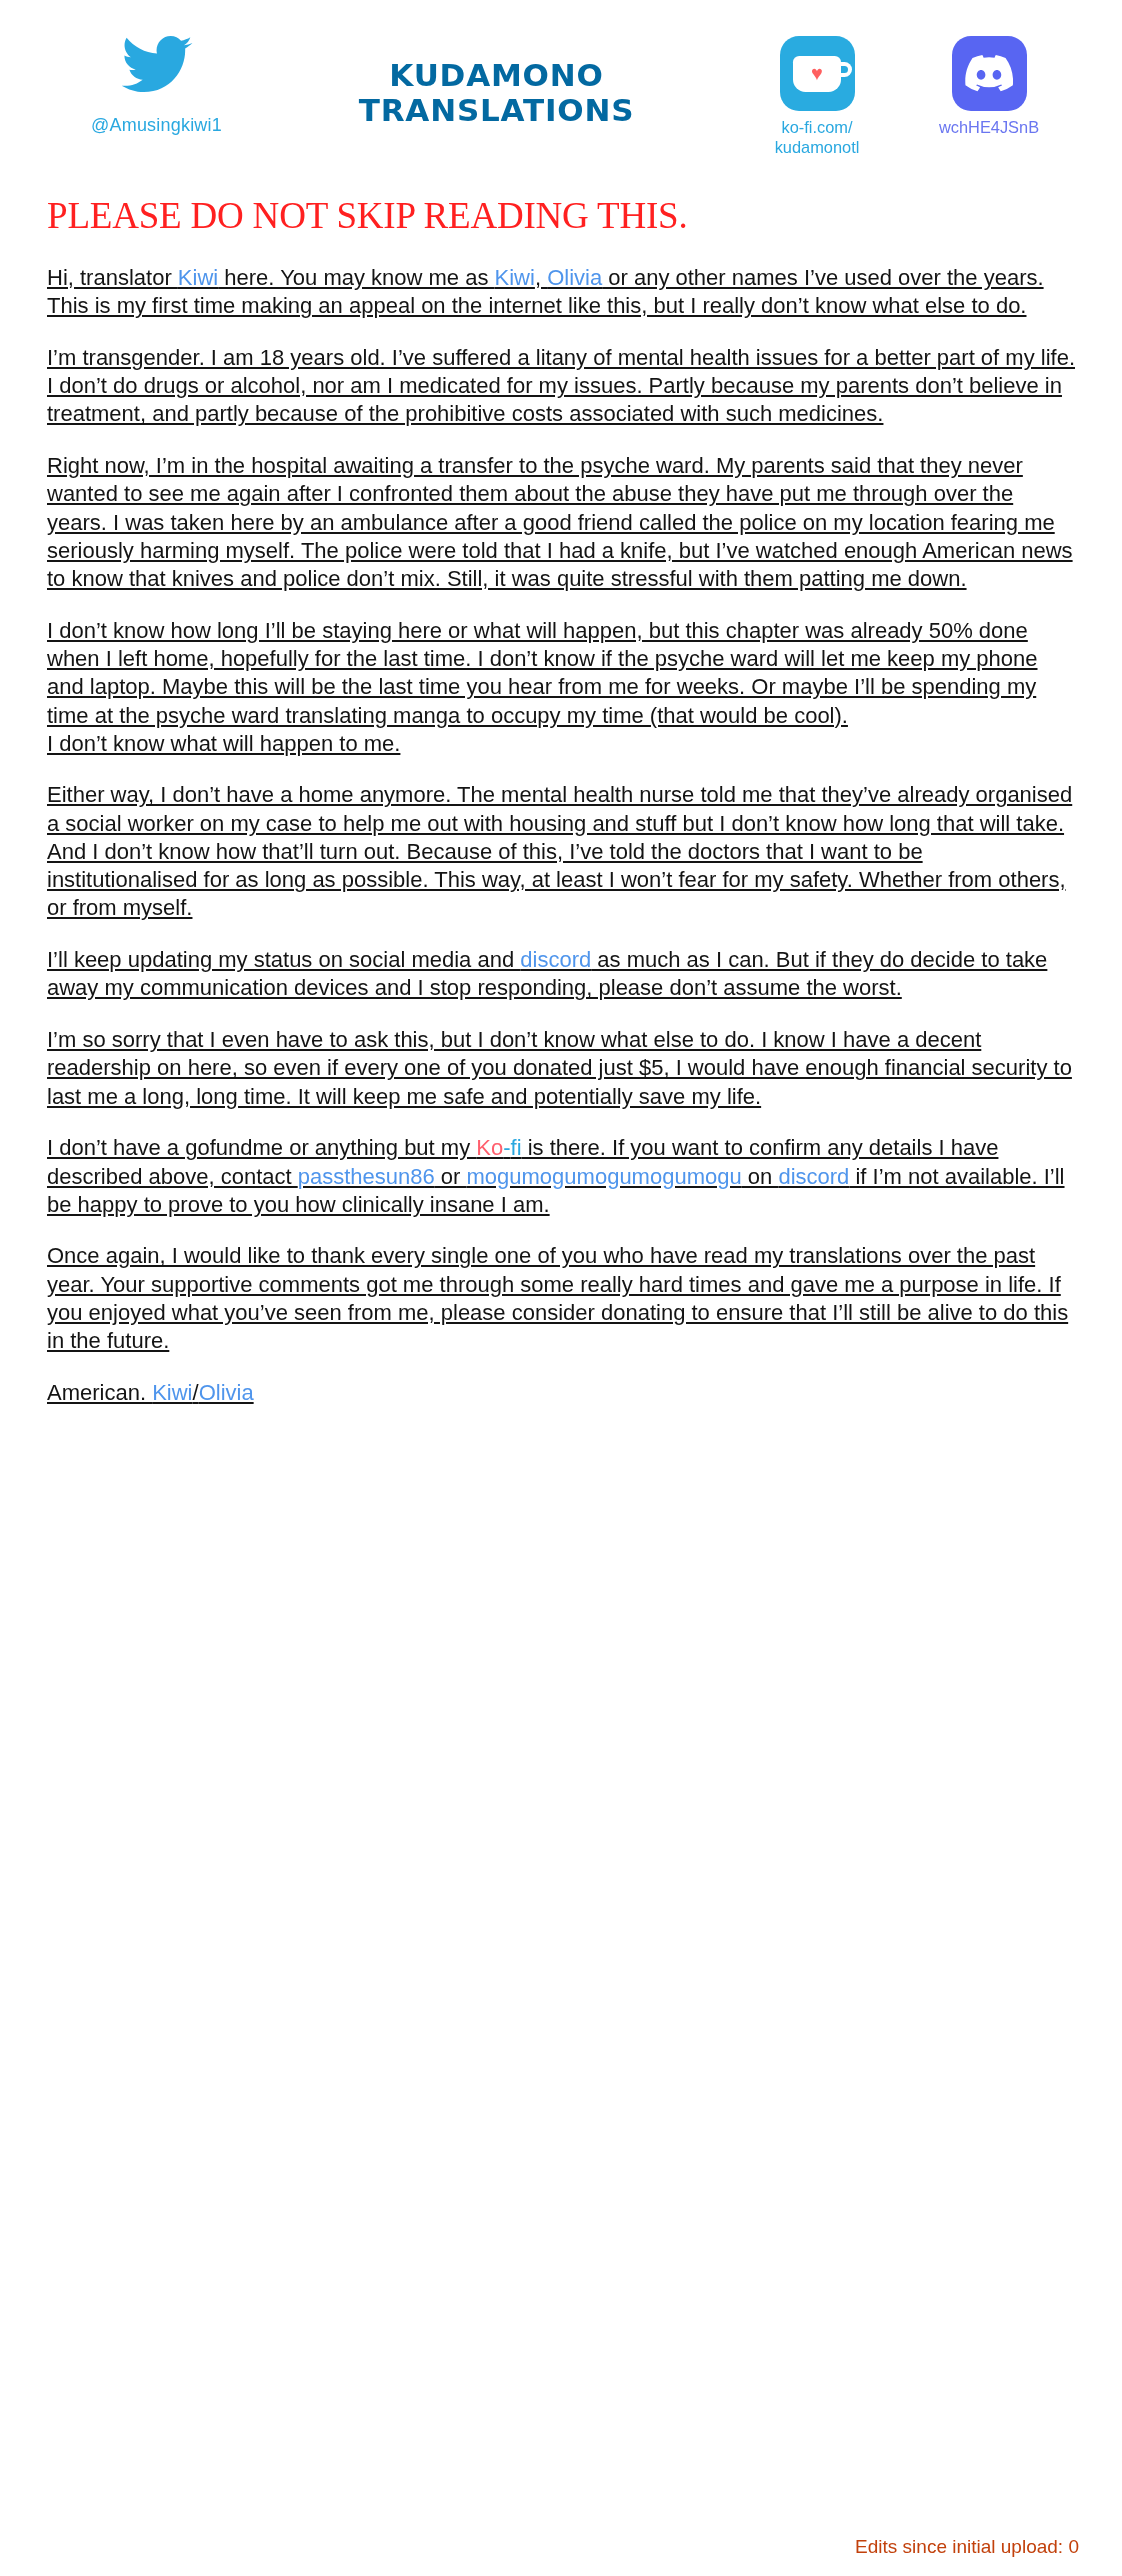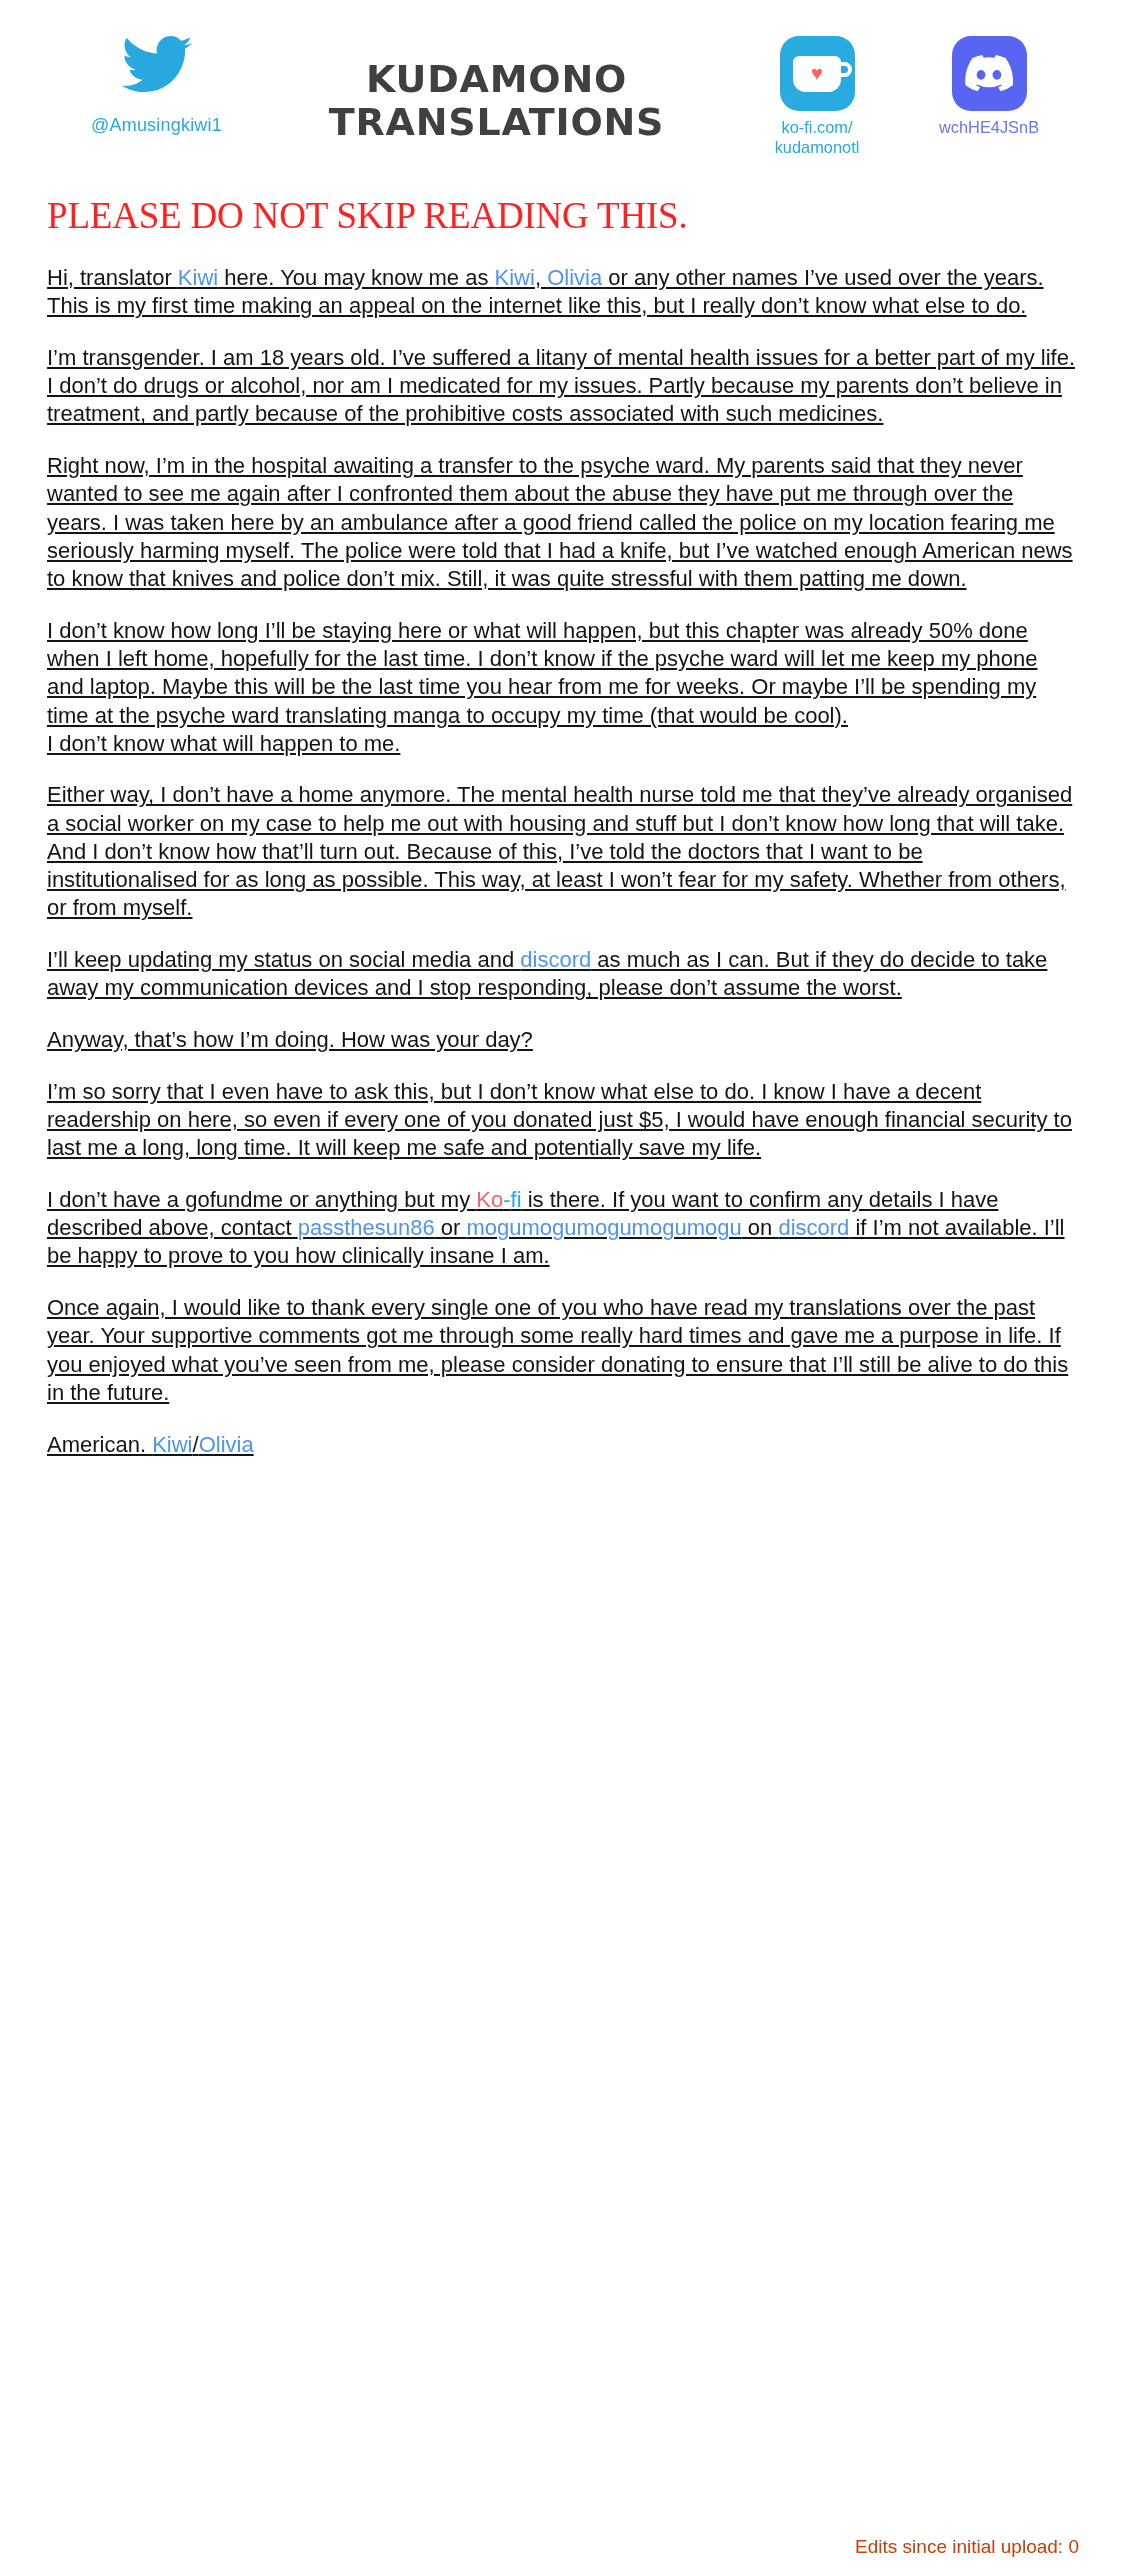--- a/index.html
+++ b/index.html
@@ -44,25 +44,25 @@
     letter-spacing: 0.2px;
   }
   .title-block {
     flex: 1;
     text-align: center;
     padding-top: 22px;
   }
   .brand-title {
     font-family: "DejaVu Sans", sans-serif;
     font-weight: bold;
-    font-size: 38px;
+    font-size: 31px;
     line-height: 1.12;
     letter-spacing: 0.8px;
     white-space: pre-line;
-    color: #404040;
+    color: #0369a1;
   }
   .kofi-block { width: 164px; }
   .kofi-badge {
     width: 75px;
     height: 75px;
     border-radius: 19px;
     background: #29abe0;
     display: flex;
     align-items: center;
     justify-content: center;
@@ -202,21 +202,20 @@
 
     <p class="para">Right now, I’m in the hospital awaiting a transfer to the psyche ward. My parents said that they never wanted to see me again after I confronted them about the abuse they have put me through over the years. I was taken here by an ambulance after a good friend called the police on my location fearing me seriously harming myself. The police were told that I had a knife, but I’ve watched enough American news to know that knives and police don’t mix. Still, it was quite stressful with them patting me down.</p>
 
     <p class="para" style="white-space: pre-line;">I don’t know how long I’ll be staying here or what will happen, but this chapter was already 50% done when I left home, hopefully for the last time. I don’t know if the psyche ward will let me keep my phone and laptop. Maybe this will be the last time you hear from me for weeks. Or maybe I’ll be spending my time at the psyche ward translating manga to occupy my time (that would be cool).
 I don’t know what will happen to me.</p>
 
     <p class="para">Either way, I don’t have a home anymore. The mental health nurse told me that they’ve already organised a social worker on my case to help me out with housing and stuff but I don’t know how long that will take. And I don’t know how that’ll turn out. Because of this, I’ve told the doctors that I want to be institutionalised for as long as possible. This way, at least I won’t fear for my safety. Whether from others, or from myself.</p>
 
     <p class="para"><span>I’ll keep updating my status on social media and </span><span class="blue">discord</span><span> as much as I can. But if they do decide to take away my communication devices and I stop responding, please don’t assume the worst.</span></p>
 
-    <p class="para">Anyway, that’s how I’m doing. How was your day?</p>
 
     <p class="para">I’m so sorry that I even have to ask this, but I don’t know what else to do. I know I have a decent readership on here, so even if every one of you donated just $5, I would have enough financial security to last me a long, long time. It will keep me safe and potentially save my life.</p>
 
     <p class="para"><span>I don’t have a gofundme or anything but my </span><span class="kofi-k">Ko</span><span class="kofi-f">-</span><span class="kofi-f">fi</span><span> is there. If you want to confirm any details I have described above, contact </span><span class="blue">passthesun86</span><span> or </span><span class="blue">mogumogumogumogumogu</span><span> on </span><span class="blue">discord</span><span> if I’m not available. I’ll be happy to prove to you how clinically insane I am.</span></p>
 
     <p class="para">Once again, I would like to thank every single one of you who have read my translations over the past year. Your supportive comments got me through some really hard times and gave me a purpose in life. If you enjoyed what you’ve seen from me, please consider donating to ensure that I’ll still be alive to do this in the future.</p>
 
     <p class="para"><span>American. </span><span class="blue">Kiwi</span><span>/</span><span class="blue">Olivia</span></p>
 
   </div>

